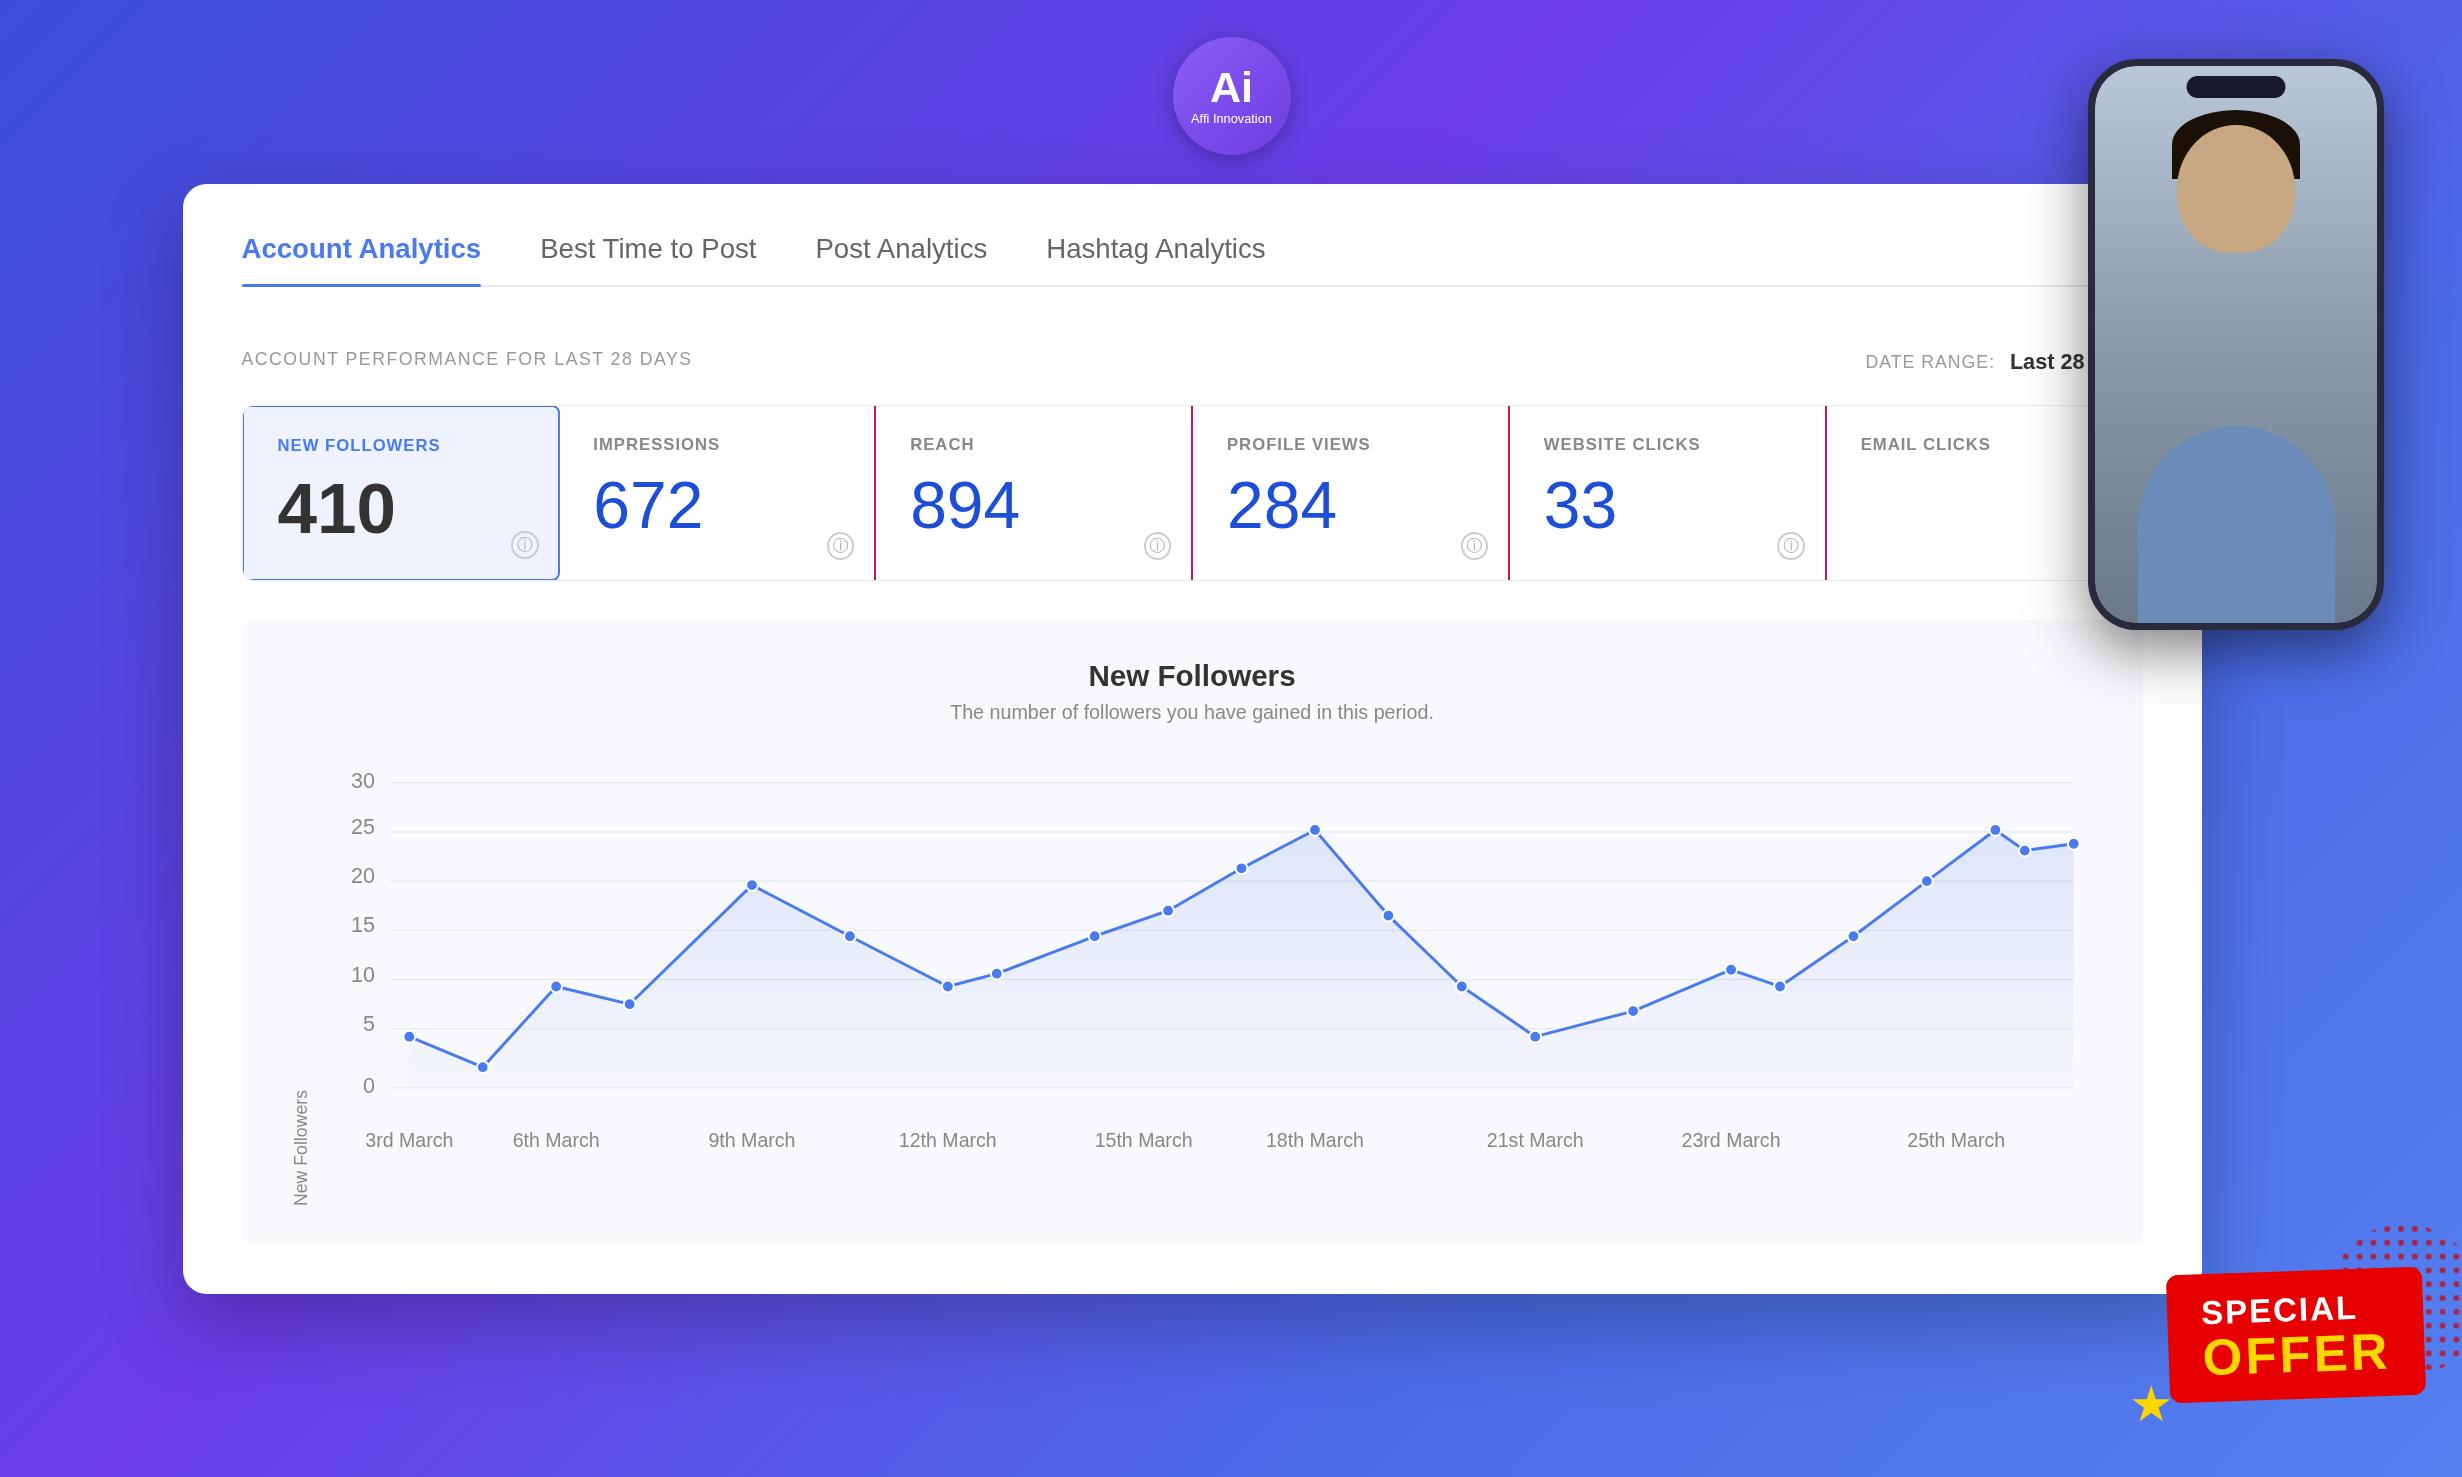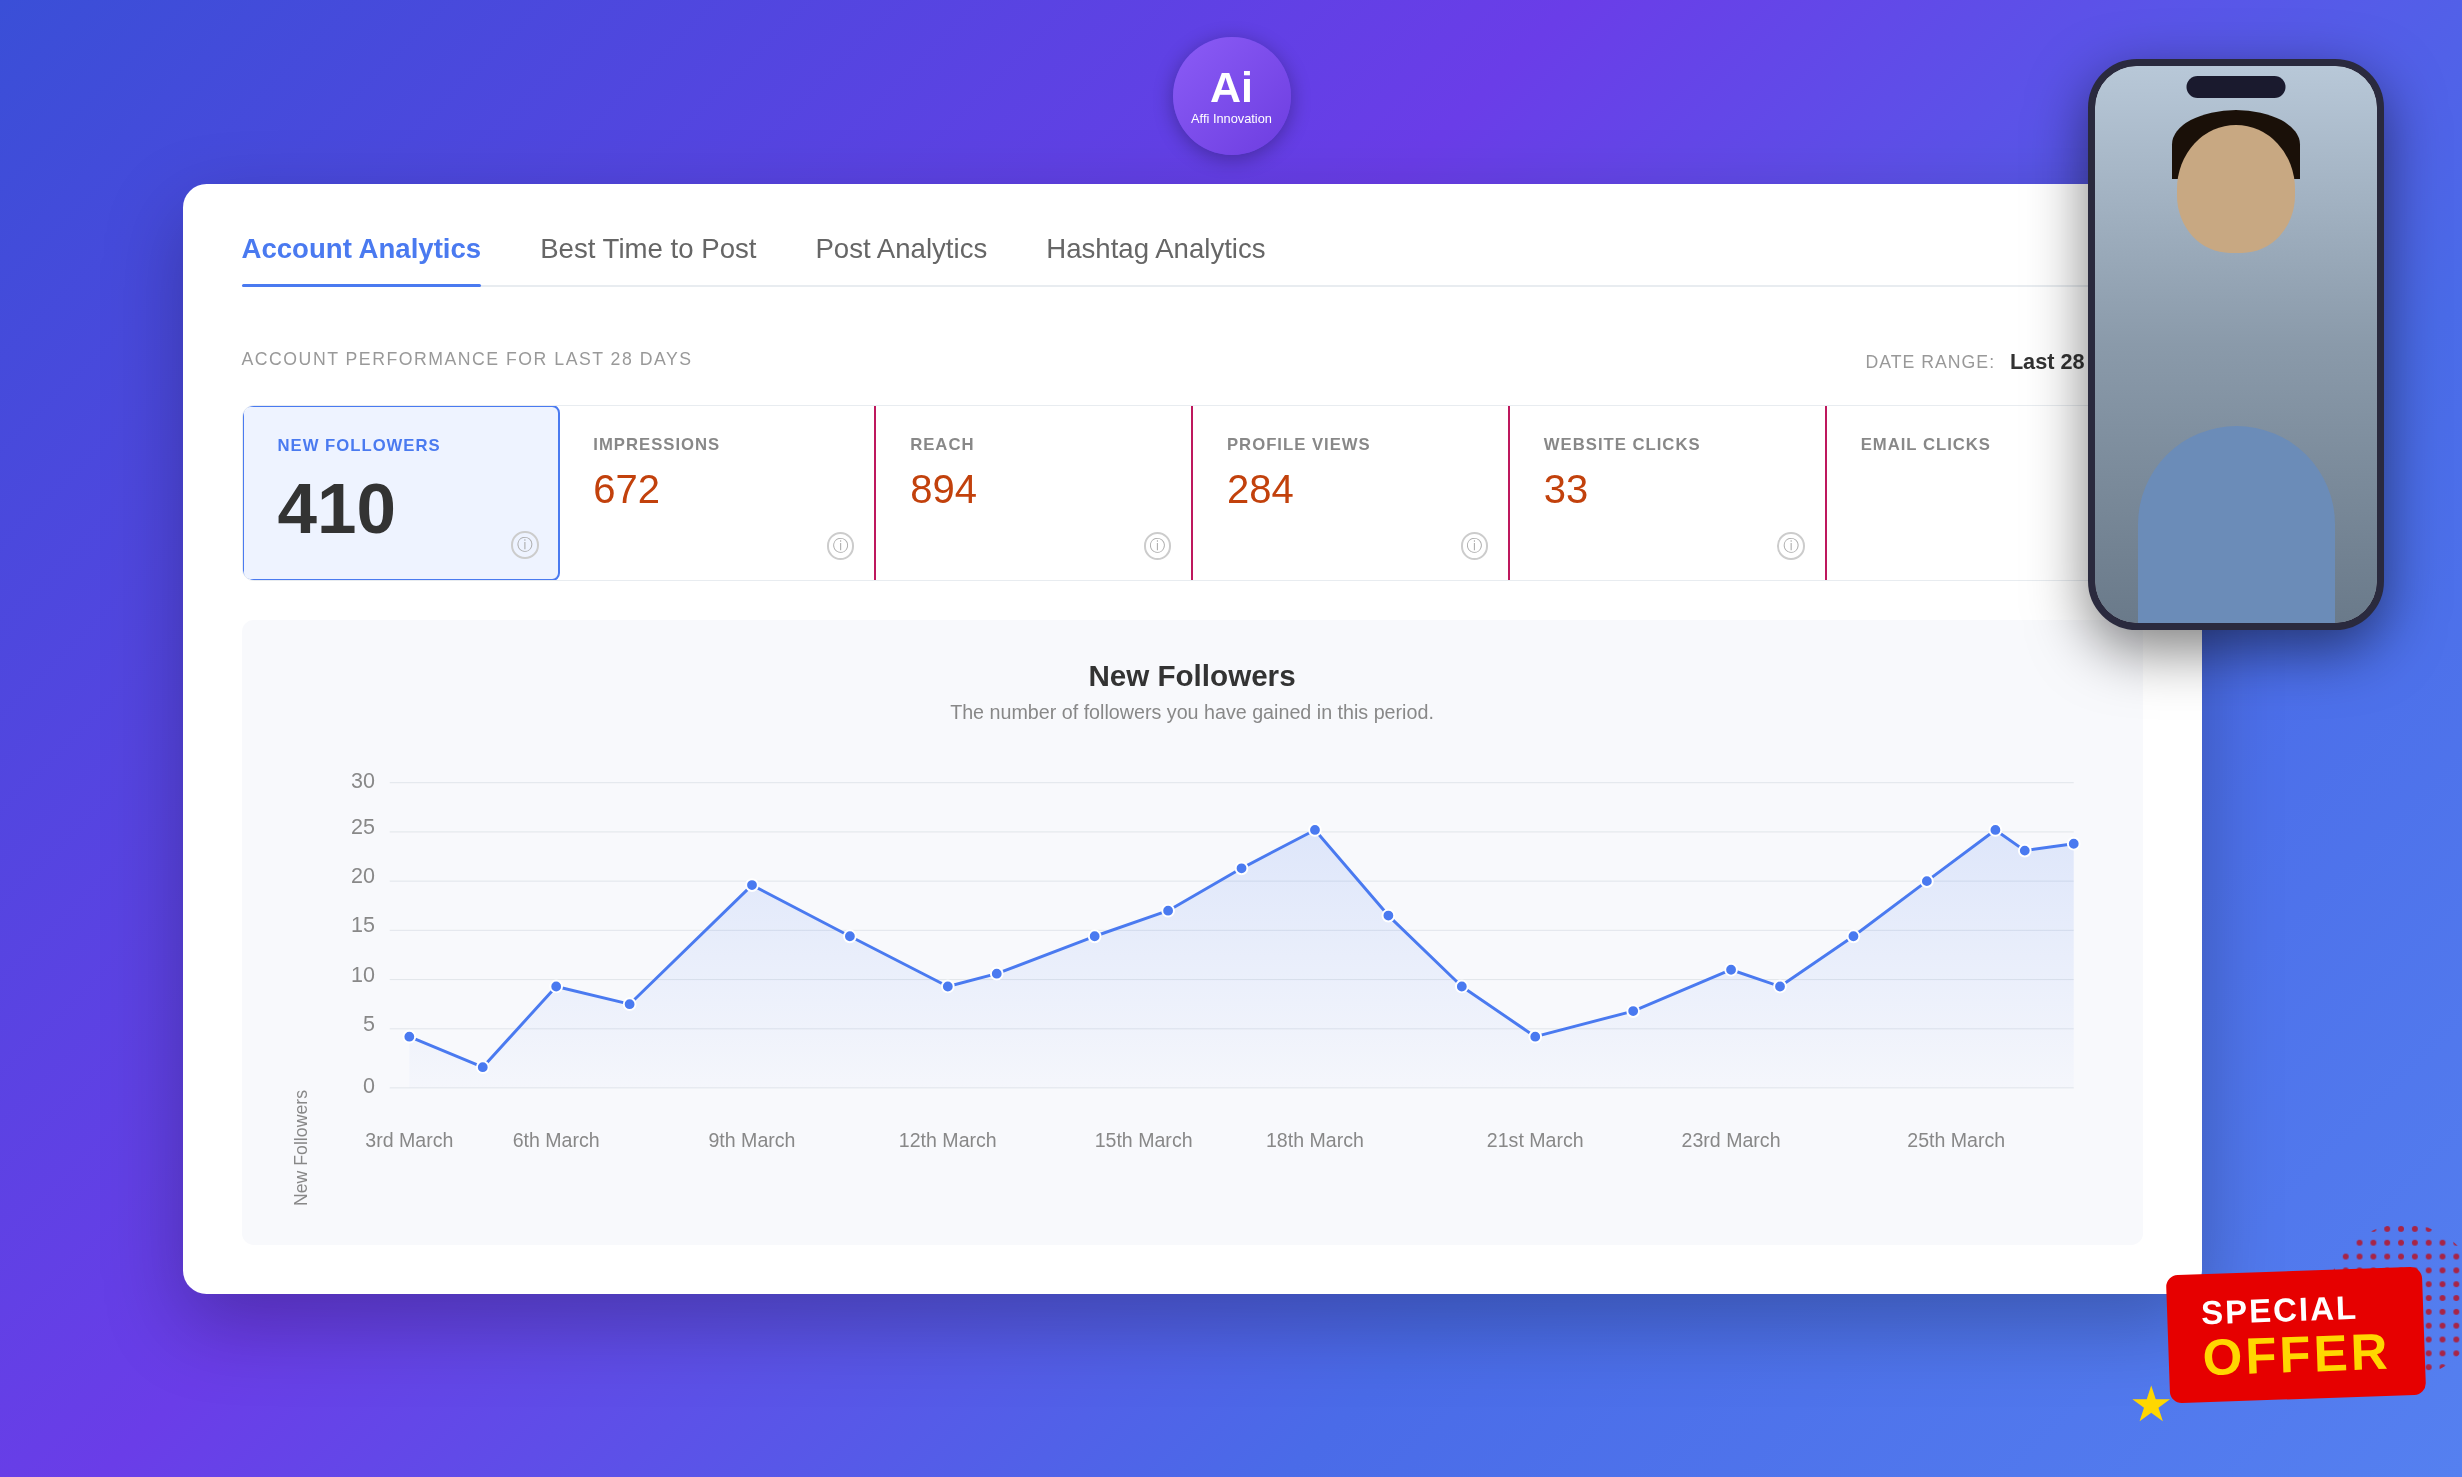--- a/index.html
+++ b/index.html
@@ -218,23 +218,23 @@
     .stat-label {
       font-size: 16.7px;
       color: #888;
       font-weight: 600;
       letter-spacing: 1px;
       text-transform: uppercase;
       margin-bottom: 11.8px;
     }
     .stat-label.highlighted-label { color: #4a7af0; }
     .stat-value {
-      font-size: 40px;
+      font-size: 66px;
       font-weight: 400;
-      color: #c2410c;
+      color: #1d4ed8;
     }
     .stat-value.large { font-size: 71px; font-weight: 700; color: #333; }
     .stat-info-icon {
       position: absolute;
       bottom: 19.7px;
       right: 19.7px;
       width: 27.6px;
       height: 27.6px;
       border: 2px solid #ccc;
       border-radius: 50%;

